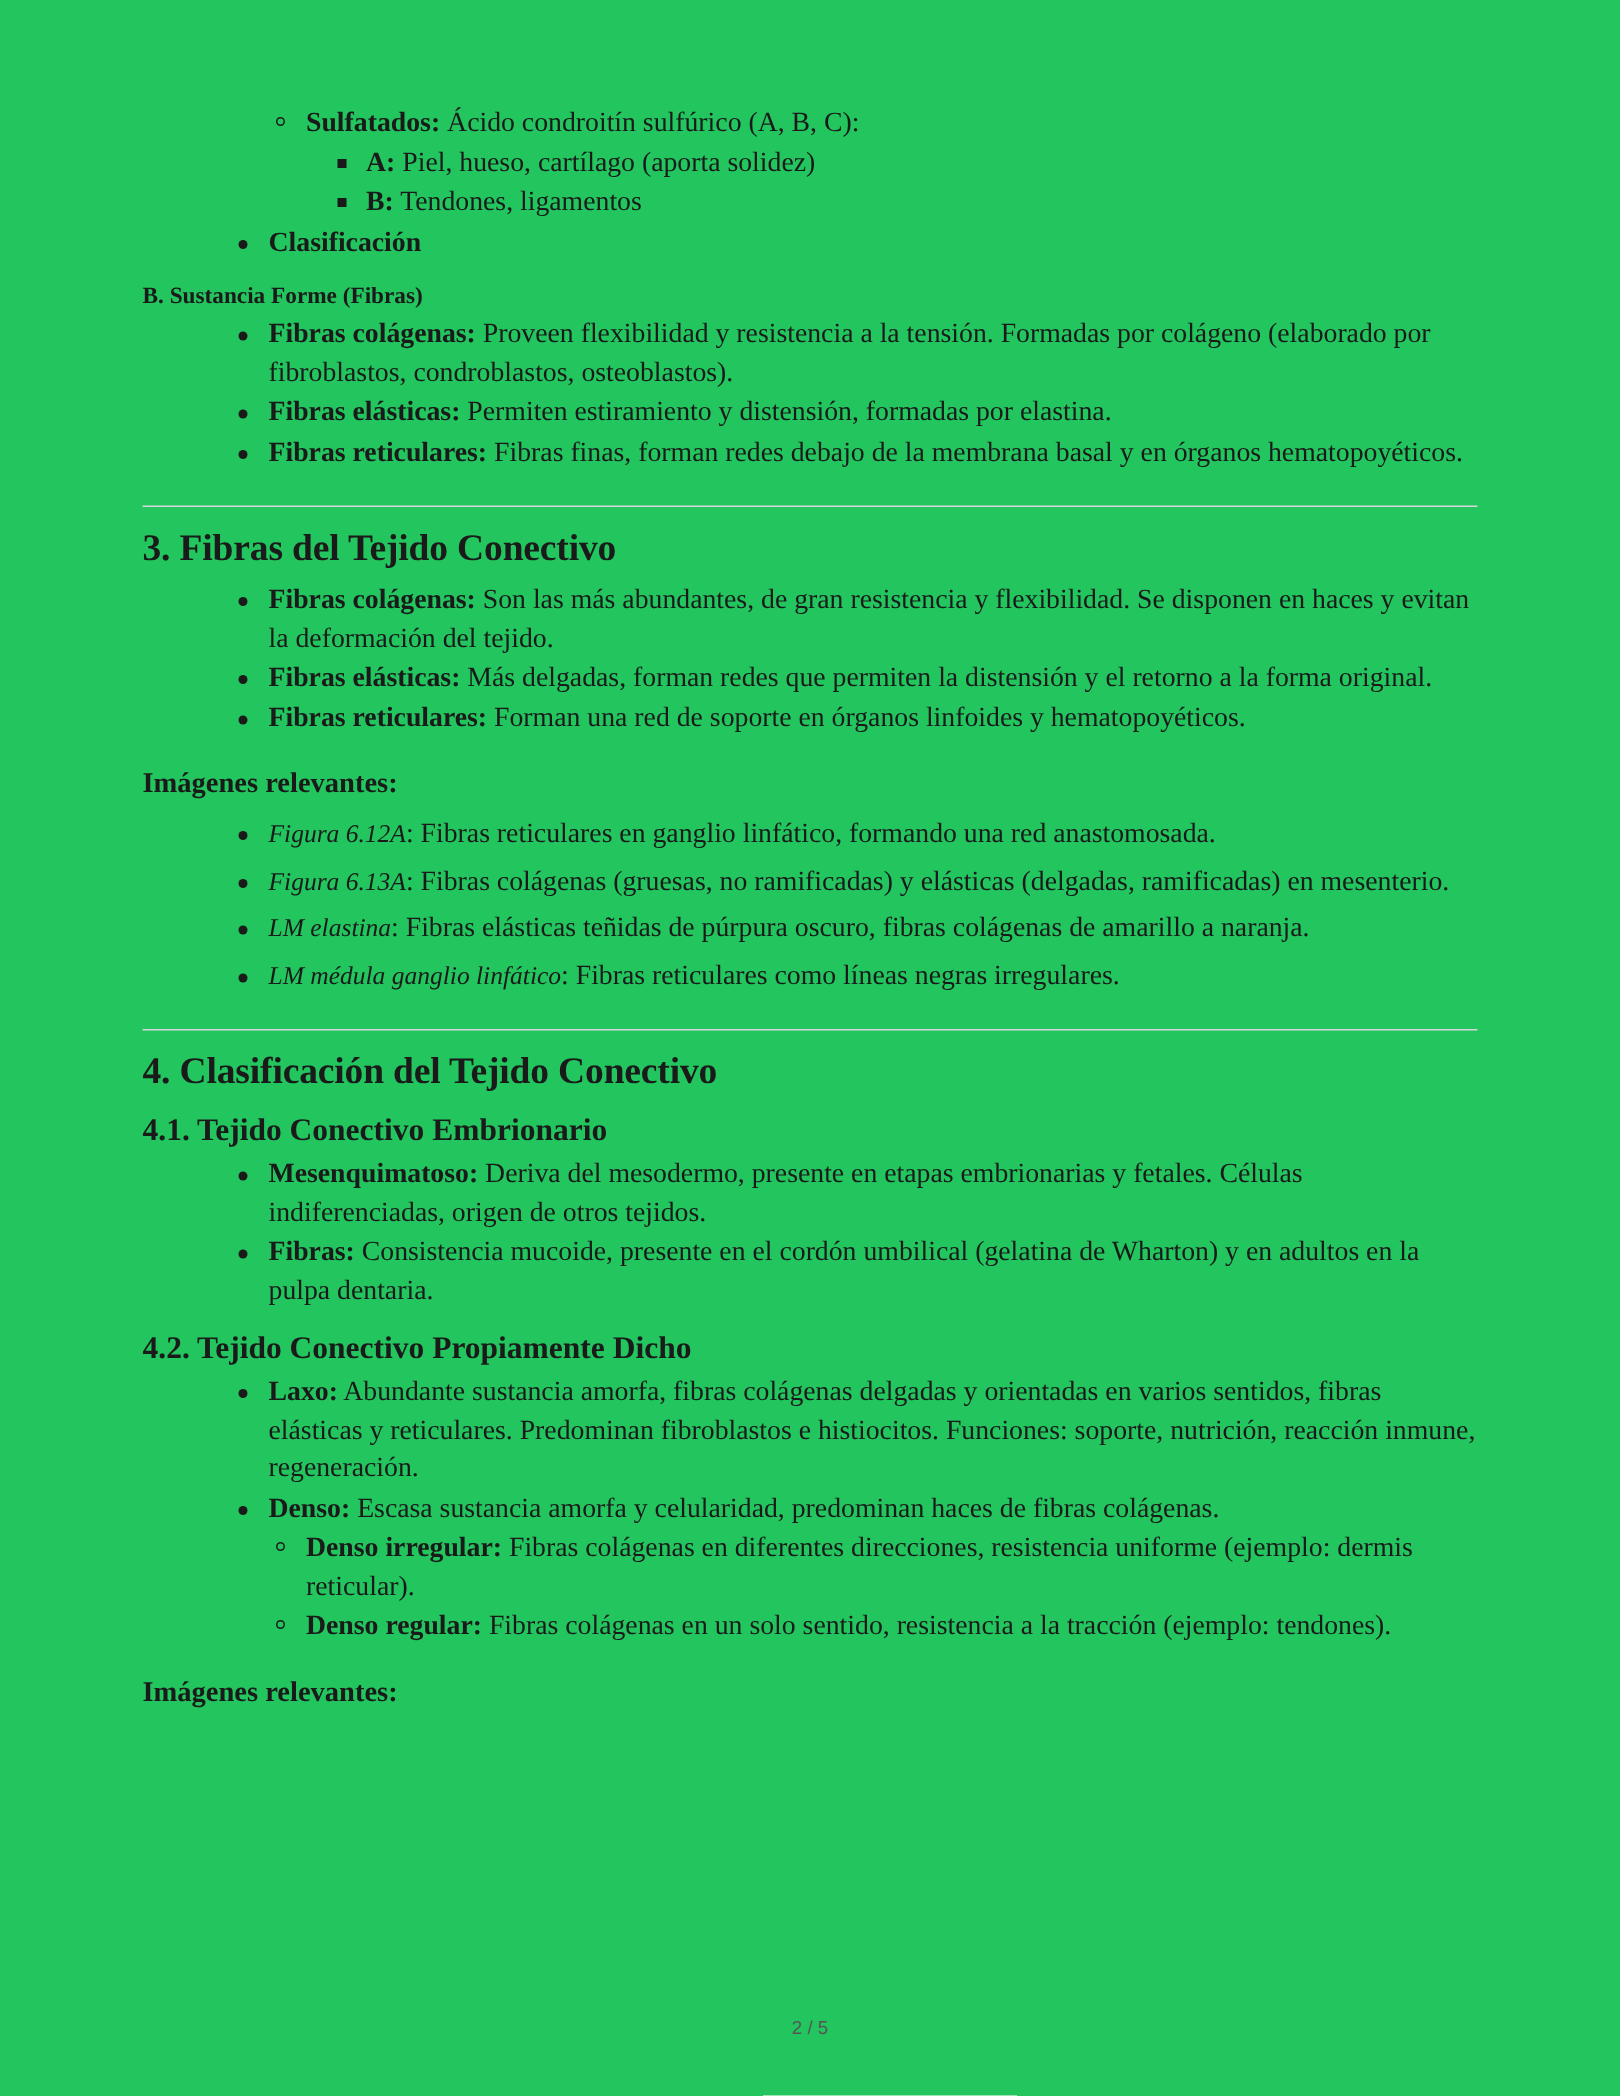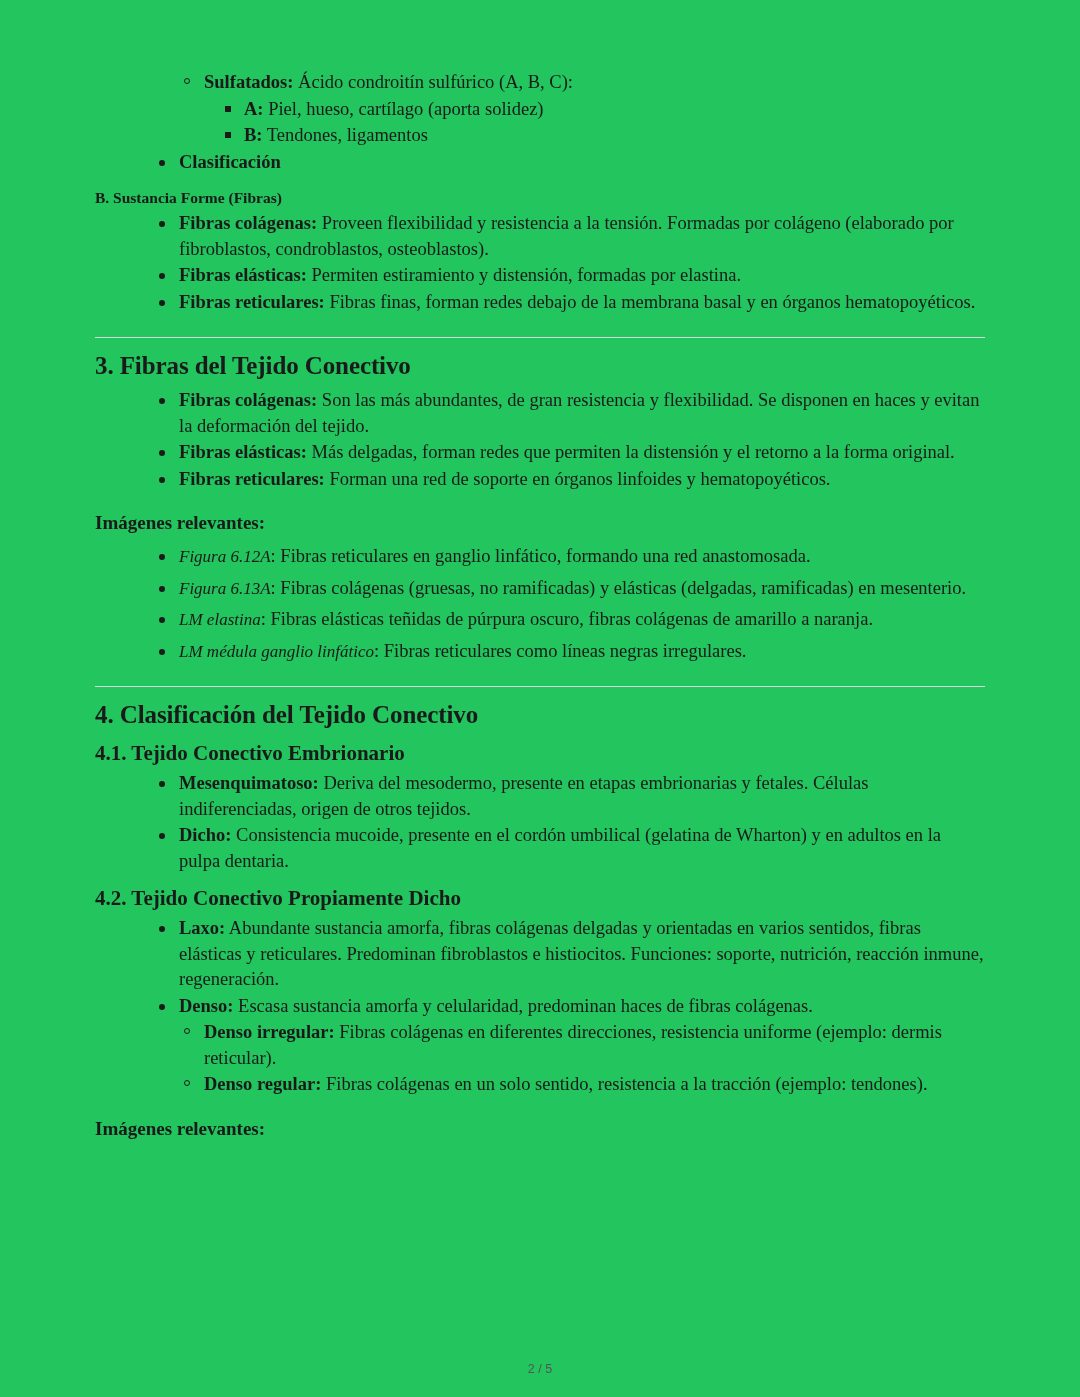--- a/index.html
+++ b/index.html
@@ -111,21 +111,21 @@
     font-weight: bold;
     margin: 20px 0 10px 0;
   }
   .fig {
     font-style: italic;
     font-size: 17px;
   }
   .spaced-list > li { margin-bottom: 6px; }
   .footer {
     position: absolute;
-    bottom: 21px;
+    bottom: 38px;
     left: 0;
     width: 100%;
     text-align: center;
     font-size: 12.5px;
     color: #555;
     font-family: "Liberation Sans", sans-serif;
   }
 </style>
 </head>
 <body>
@@ -198,21 +198,21 @@
 
     <hr class="divider">
 
     <h2 class="section">4. Clasificación del Tejido Conectivo</h2>
     <h3 class="subsection">4.1. Tejido Conectivo Embrionario</h3>
     <ul class="lvl1">
       <li>
         <b>Mesenquimatoso:</b><span> Deriva del mesodermo, presente en etapas embrionarias y fetales. Células indiferenciadas, origen de otros tejidos.</span>
       </li>
       <li>
-        <b>Dicho:</b><span> Consistencia mucoide, presente en el cordón umbilical (gelatina de Wharton) y en adultos en la pulpa dentaria.</span>
+        <b>Fibras:</b><span> Consistencia mucoide, presente en el cordón umbilical (gelatina de Wharton) y en adultos en la pulpa dentaria.</span>
       </li>
     </ul>
 
     <h3 class="subsection">4.2. Tejido Conectivo Propiamente Dicho</h3>
     <ul class="lvl1">
       <li>
         <b>Laxo:</b><span> Abundante sustancia amorfa, fibras colágenas delgadas y orientadas en varios sentidos, fibras elásticas y reticulares. Predominan fibroblastos e histiocitos. Funciones: soporte, nutrición, reacción inmune, regeneración.</span>
       </li>
       <li>
         <b>Denso:</b><span> Escasa sustancia amorfa y celularidad, predominan haces de fibras colágenas.</span>

